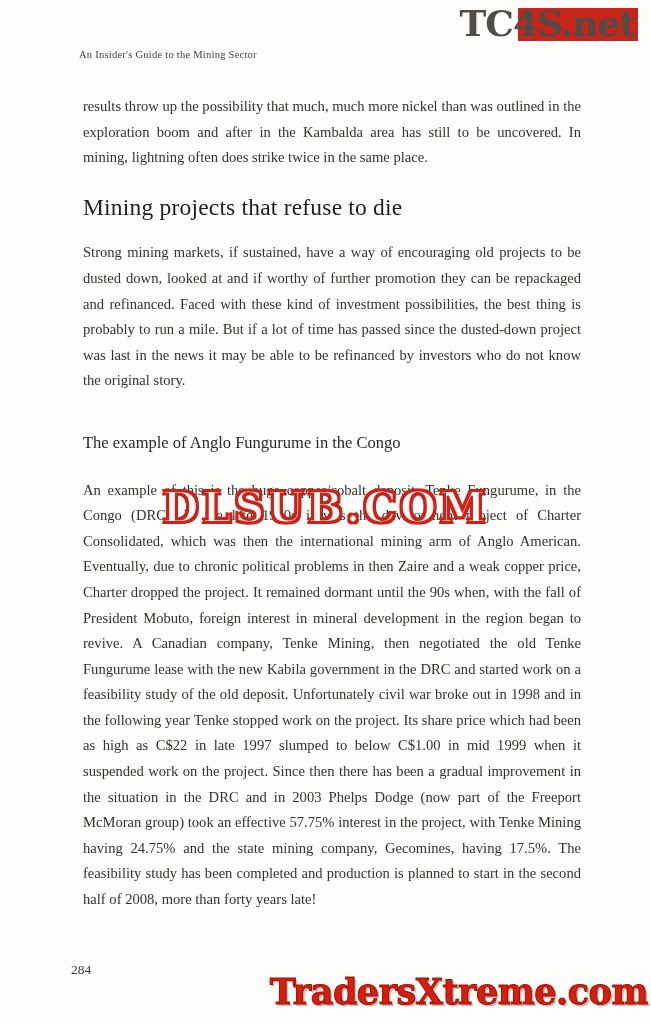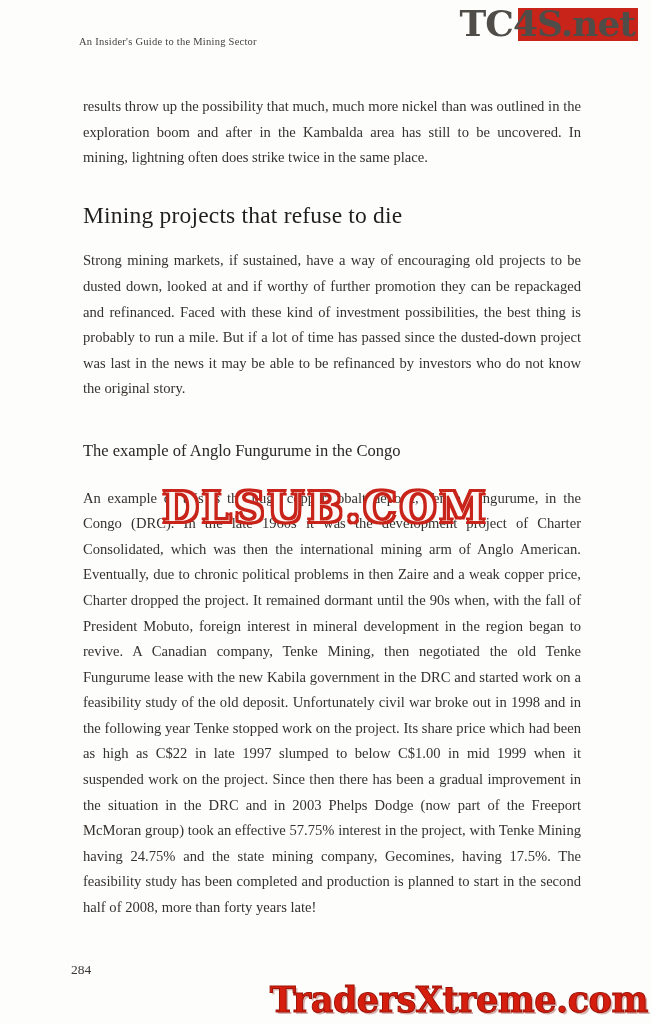--- a/index.html
+++ b/index.html
@@ -13,21 +13,21 @@
     font-family:"Liberation Serif","DejaVu Serif",serif;
   }
   .page{
     position:relative;
     width:651px;height:1024px;
     background:#fdfdfb;
     overflow:hidden;
   }
   
   .running-header{
-    position:absolute;top:36px;left:79px;
+    position:absolute;top:49px;left:79px;
     font-size:10.5px;letter-spacing:.25px;
     color:#45423e;
   }
   
   .wm-tc4s{
     position:absolute;top:1px;right:16px;
     height:44px;
     font-family:"DejaVu Serif","Liberation Serif",serif;
     font-weight:bold;font-size:36px;line-height:44px;
     letter-spacing:-1px;
@@ -44,21 +44,21 @@
   .content{
     position:absolute;top:0;left:4px;
     width:651px;
     padding:94px 74px 0 79px;
     color:var(--body-text);
     font-size:14.6px;line-height:25.6px;
     text-align:justify;
   }
   .content p{margin:0;}
   h1.chapter-heading{
-    margin:32px 0 20px;
+    margin:24px 0 20px;
     font-size:23.5px;font-weight:400;
     letter-spacing:.2px;
     color:#211f1d;
     text-align:left;
   }
   h2.section-heading{
     margin:36px 0 22px;
     font-size:16.5px;font-weight:400;
     color:#2a2825;
     text-align:left;
@@ -80,21 +80,21 @@
     white-space:nowrap;
     z-index:5;
   }
   
   .page-number{
     position:absolute;left:71px;bottom:46px;
     font-size:13.5px;color:#3a3734;
   }
   
   .wm-traders{
-    position:absolute;right:3px;bottom:4px;
+    position:absolute;right:3px;bottom:12px;
     font-family:"DejaVu Serif","Liberation Serif",serif;
     font-weight:bold;font-size:35px;
     letter-spacing:-.5px;
     color:#d61e0f;
     -webkit-text-stroke:1px #9d1206;
     text-shadow:2px 2px 0 rgba(122,10,5,.3);
     white-space:nowrap;
     z-index:5;
   }
 </style>

